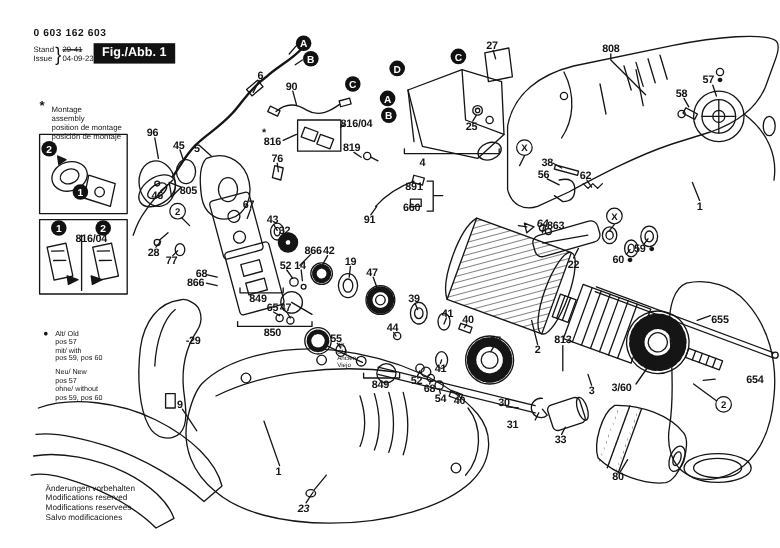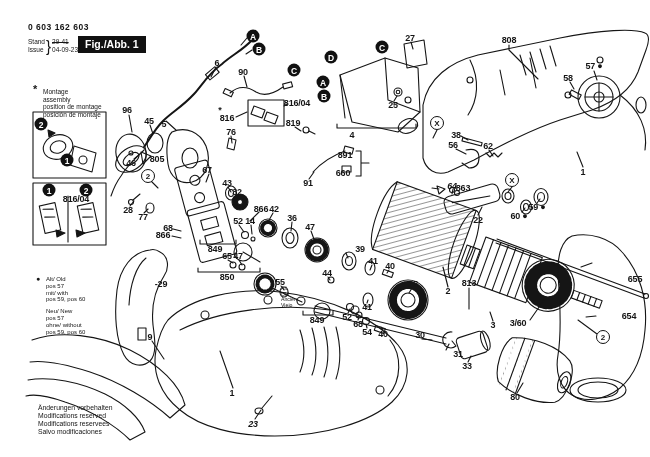--- a/index.html
+++ b/index.html
@@ -466,50 +466,50 @@
       <div class="plbl pl" style="left: 537px; top: 207px;">59 ●</div>
       <div class="plbl pl" style="left: 519px; top: 216px;">60 ●</div>
       <div class="plbl pl" style="left: 345px; top: 155px;">891</div>
       <div class="plbl pl" style="left: 343px; top: 173px;">660</div>
       <div class="plbl pl" style="left: 308px; top: 183px;">91</div>
       <div class="plbl pl" style="left: 207px; top: 170px;">67</div>
       <div class="plbl pl" style="left: 227px; top: 183px;">43</div>
       <div class="plbl pl" style="left: 237px; top: 192px;">32</div>
       <div class="plbl pl" style="left: 261px; top: 209px;">866</div>
       <div class="plbl pl" style="left: 274px; top: 209px;">42</div>
-      <div class="plbl pl" style="left: 292px; top: 218px;">36</div>
+      <div class="plbl pl" style="left: 292px; top: 218px;">19</div>
       <div class="plbl pl" style="left: 310px; top: 227px;">47</div>
       <div class="plbl pl" style="left: 238px; top: 221px;">52</div>
       <div class="plbl pl" style="left: 250px; top: 221px;">14</div>
-      <div class="plbl pl" style="left: 345px; top: 249px; margin-left: 15px;">39</div>
+      <div class="plbl pl" style="left: 345px; top: 249px;">39</div>
       <div class="plbl pl" style="left: 215px; top: 249px;">849</div>
       <div class="plbl pl" style="left: 227px; top: 256px;">65</div>
       <div class="plbl pl" style="left: 238px; top: 256px;">47</div>
       <div class="plbl pl" style="left: 227px; top: 277px;">850</div>
       <div class="plbl pl" style="left: 280px; top: 282px;">55</div>
       <div class="plbl pl" style="left: 327px; top: 273px;">44</div>
       <div class="plbl pl" style="left: 373px; top: 261px;">41</div>
       <div class="plbl pl" style="left: 390px; top: 266px;">40</div>
       <div class="plbl pl" style="left: 413px; top: 284px;">35</div>
       <div class="plbl pl" style="left: 448px; top: 291px;">2</div>
       <div class="plbl pl" style="left: 469px; top: 283px;">813</div>
       <div class="plbl pl" style="left: 367px; top: 307px;">41</div>
       <div class="plbl pl" style="left: 317px; top: 320px;">849</div>
       <div class="plbl pl" style="left: 347px; top: 317px;">52</div>
       <div class="plbl pl" style="left: 358px; top: 324px;">68</div>
       <div class="plbl pl" style="left: 367px; top: 332px;">54</div>
       <div class="plbl pl" style="left: 383px; top: 334px;">40</div>
       <div class="plbl pl" style="left: 420px; top: 335px;">30</div>
-      <div class="plbl pl" style="left: 458px; top: 354px; text-align: right;">31</div>
+      <div class="plbl pl" style="left: 427px; top: 354px; text-align: right;">31</div>
       <div class="plbl pl" style="left: 467px; top: 366px;">33</div>
       <div class="plbl pl" style="left: 493px; top: 325px;">3</div>
       <div class="plbl pl" style="left: 518px; top: 323px;">3/60</div>
       <div class="plbl pl" style="left: 515px; top: 397px;">80</div>
       <div class="plbl pl" style="left: 629px; top: 316px;">654</div>
-      <div class="plbl pl" style="left: 600px; top: 279px; margin-left: 35px;">655</div>
+      <div class="plbl pl" style="left: 600px; top: 266px;">655</div>
       <div class="plbl co" style="left: 603px; top: 337px;">2</div>
       <div class="plbl cf" style="left: 41px; top: 124px;">2</div>
       <div class="plbl cf" style="left: 67px; top: 160px;">1</div>
       <div class="plbl cf" style="left: 49px; top: 190px;">1</div>
       <div class="plbl cf" style="left: 86px; top: 190px;">2</div>
       <div class="plbl pl" style="left: 76px; top: 199px;">816/04</div>
     </div>
 </div>
 
 </body></html>

